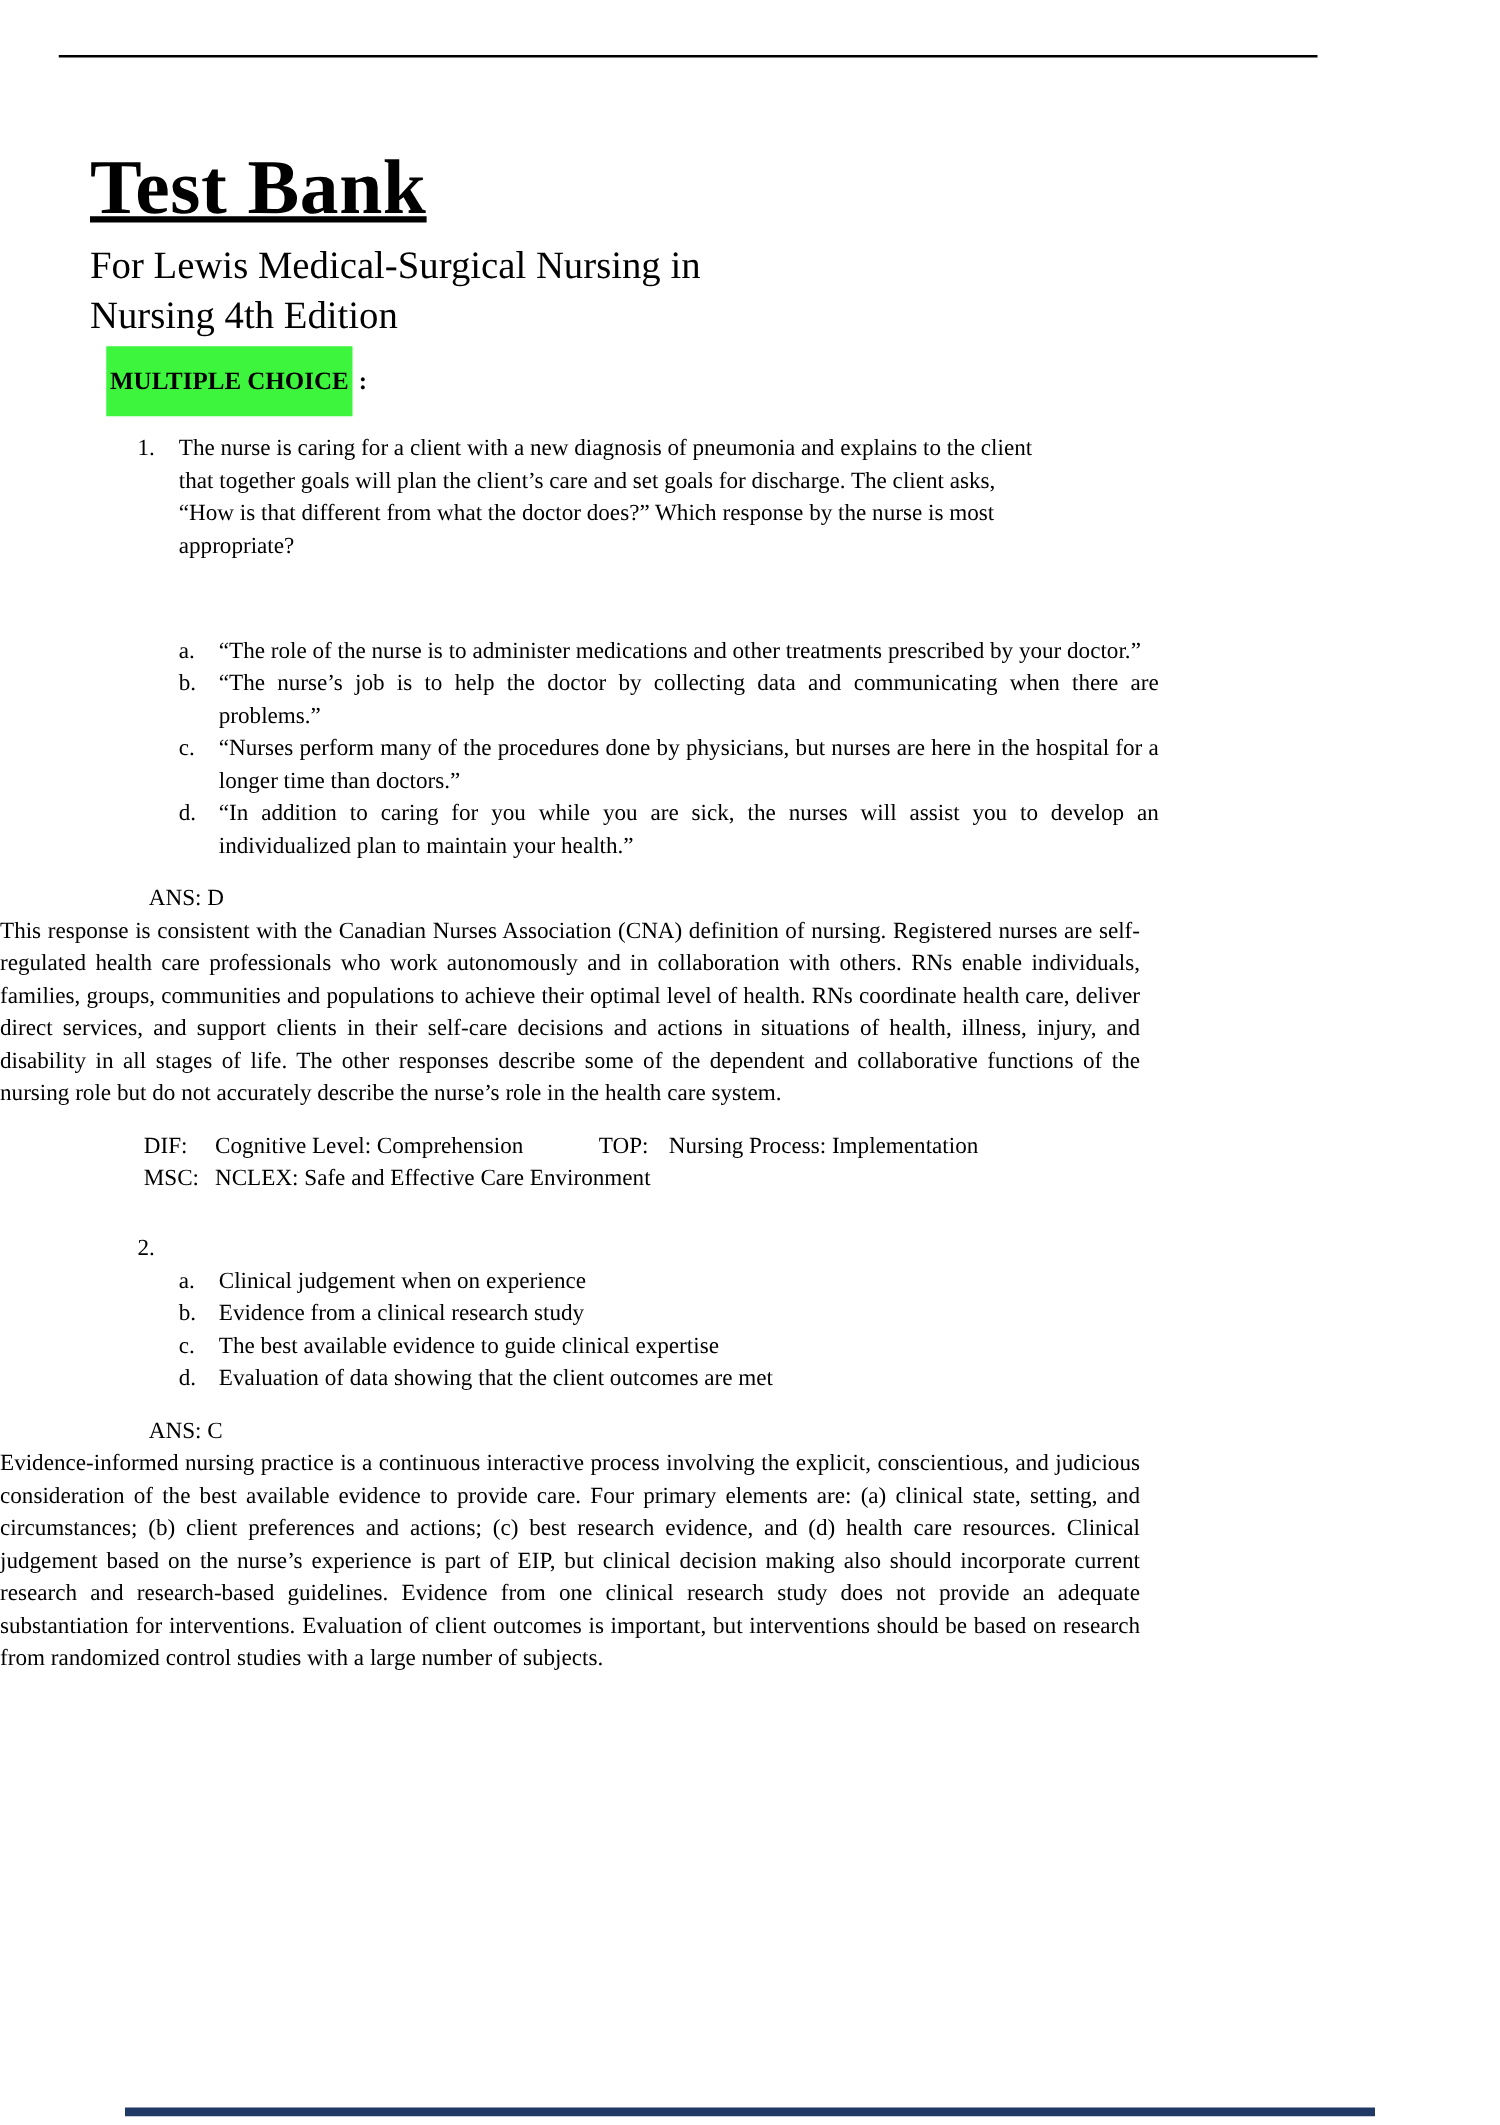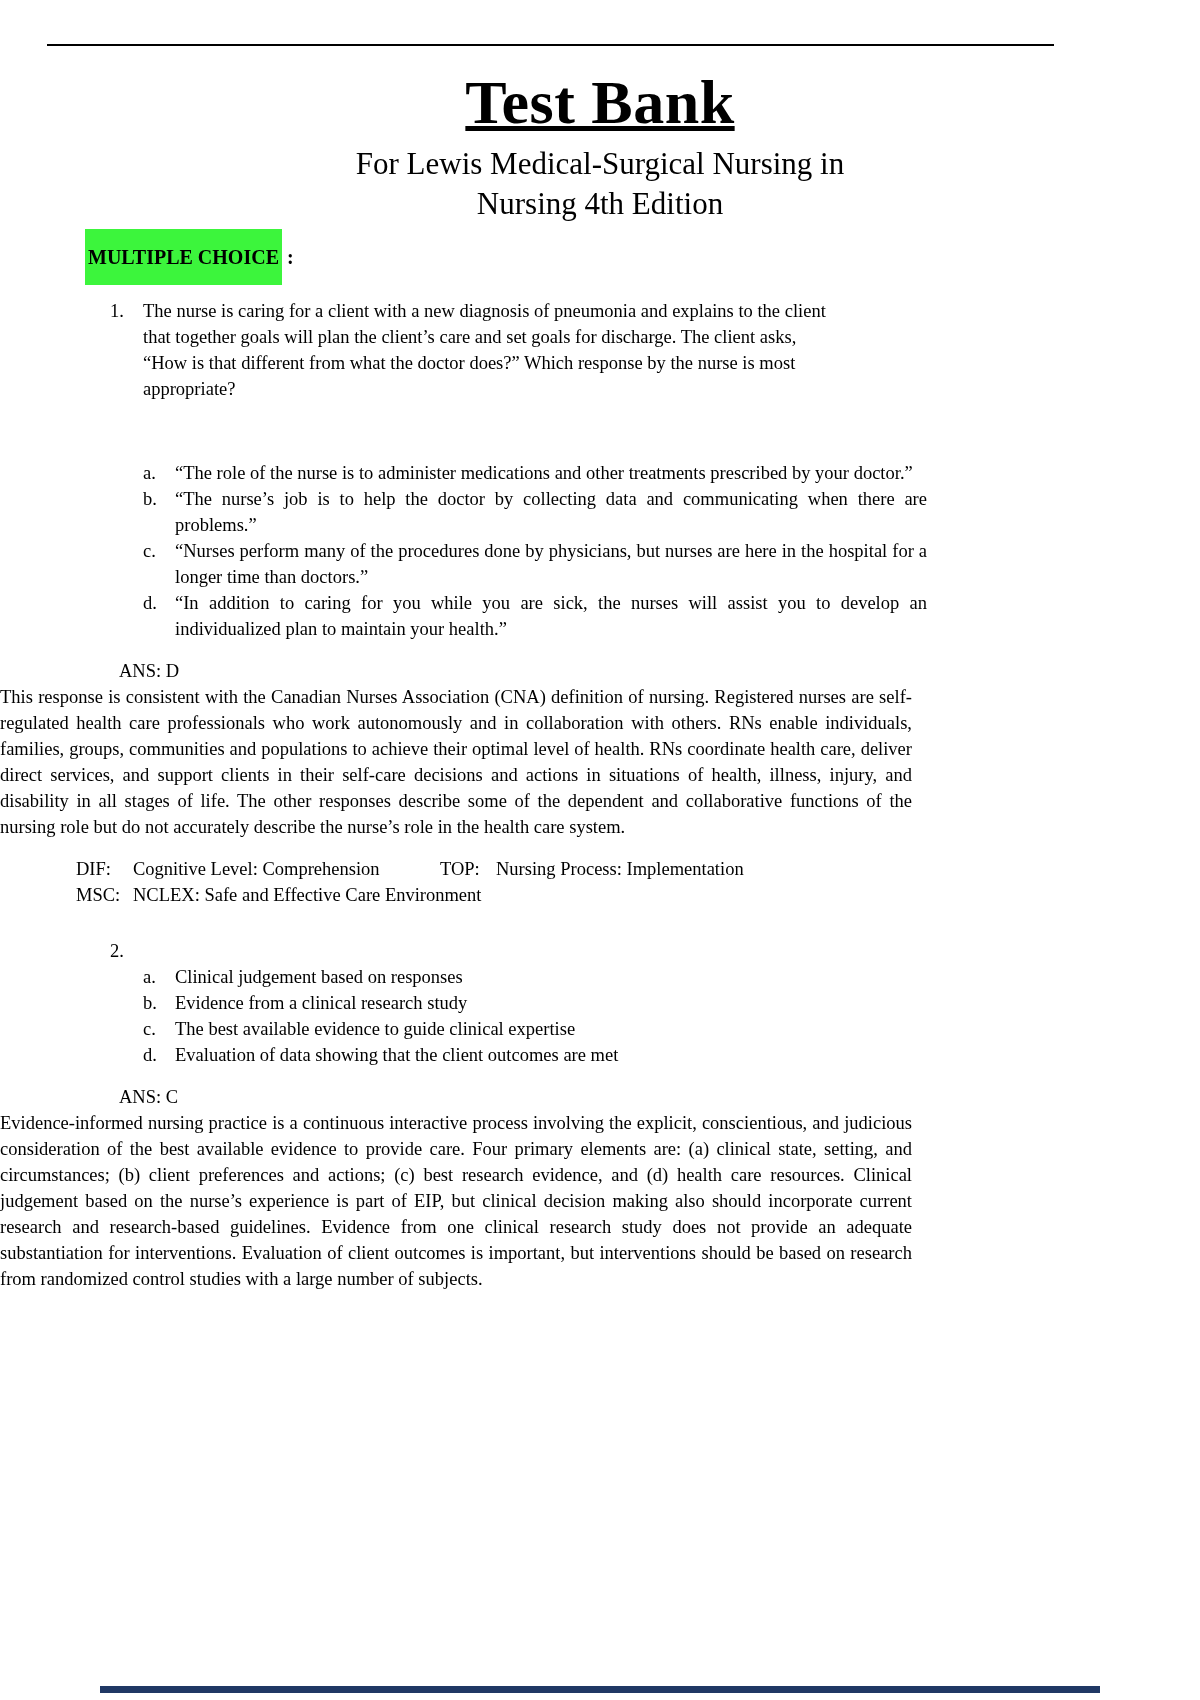--- a/index.html
+++ b/index.html
@@ -16,22 +16,22 @@
   .top-rule {
     position: absolute;
     top: 44px;
     left: 47px;
     width: 1007px;
     border: 0;
     border-top: 2px solid #000;
     margin: 0;
   }
   .header {
-    padding-top: 68px;
-    text-align: center;
+    padding-top: 116px;
+    text-align: left;
     margin: 0 72px;
   }
   .title {
     font-size: 62px;
     line-height: 1.1;
     font-weight: 700;
     margin: 0;
     letter-spacing: 0.5px;
   }
   .title-text {
@@ -66,21 +66,21 @@
   .q1 .opts { margin-top: 58px; }
   .q2 .opts { margin-top: 0; }
   .opt { display: flex; }
   .opt-letter { flex: none; width: 32px; }
   .q1 .opt-text { width: 752px; text-align: justify; }
   .q2 .opt-text { max-width: 860px; }
 
   .ans { margin: 16px 0 0 119px; }
   .rationale { width: 912px; text-align: justify; }
 
-  .meta-line { display: flex; margin-left: 76px; }
+  .meta-line { display: flex; margin-left: 115px; }
   .meta-first { margin-top: 16px; }
   .m-dif-label { flex: none; width: 57px; }
   .m-dif-val  { flex: none; width: 307px; }
   .m-top-label { flex: none; width: 56px; }
   .m-msc-label { flex: none; width: 57px; }
 
   .q2 { margin-top: 30px; }
 
   .bottom-bar {
     position: absolute;
@@ -150,21 +150,21 @@
     </div>
   </div>
 
   <div class="question q2">
     <div class="q-head">
       <span class="q-num">2.</span>
     </div>
     <div class="opts">
       <div class="opt">
         <span class="opt-letter">a.</span>
-        <span class="opt-text">Clinical judgement based on responses</span>
+        <span class="opt-text">Clinical judgement when on experience</span>
       </div>
       <div class="opt">
         <span class="opt-letter">b.</span>
         <span class="opt-text">Evidence from a clinical research study</span>
       </div>
       <div class="opt">
         <span class="opt-letter">c.</span>
         <span class="opt-text">The best available evidence to guide clinical expertise</span>
       </div>
       <div class="opt">

